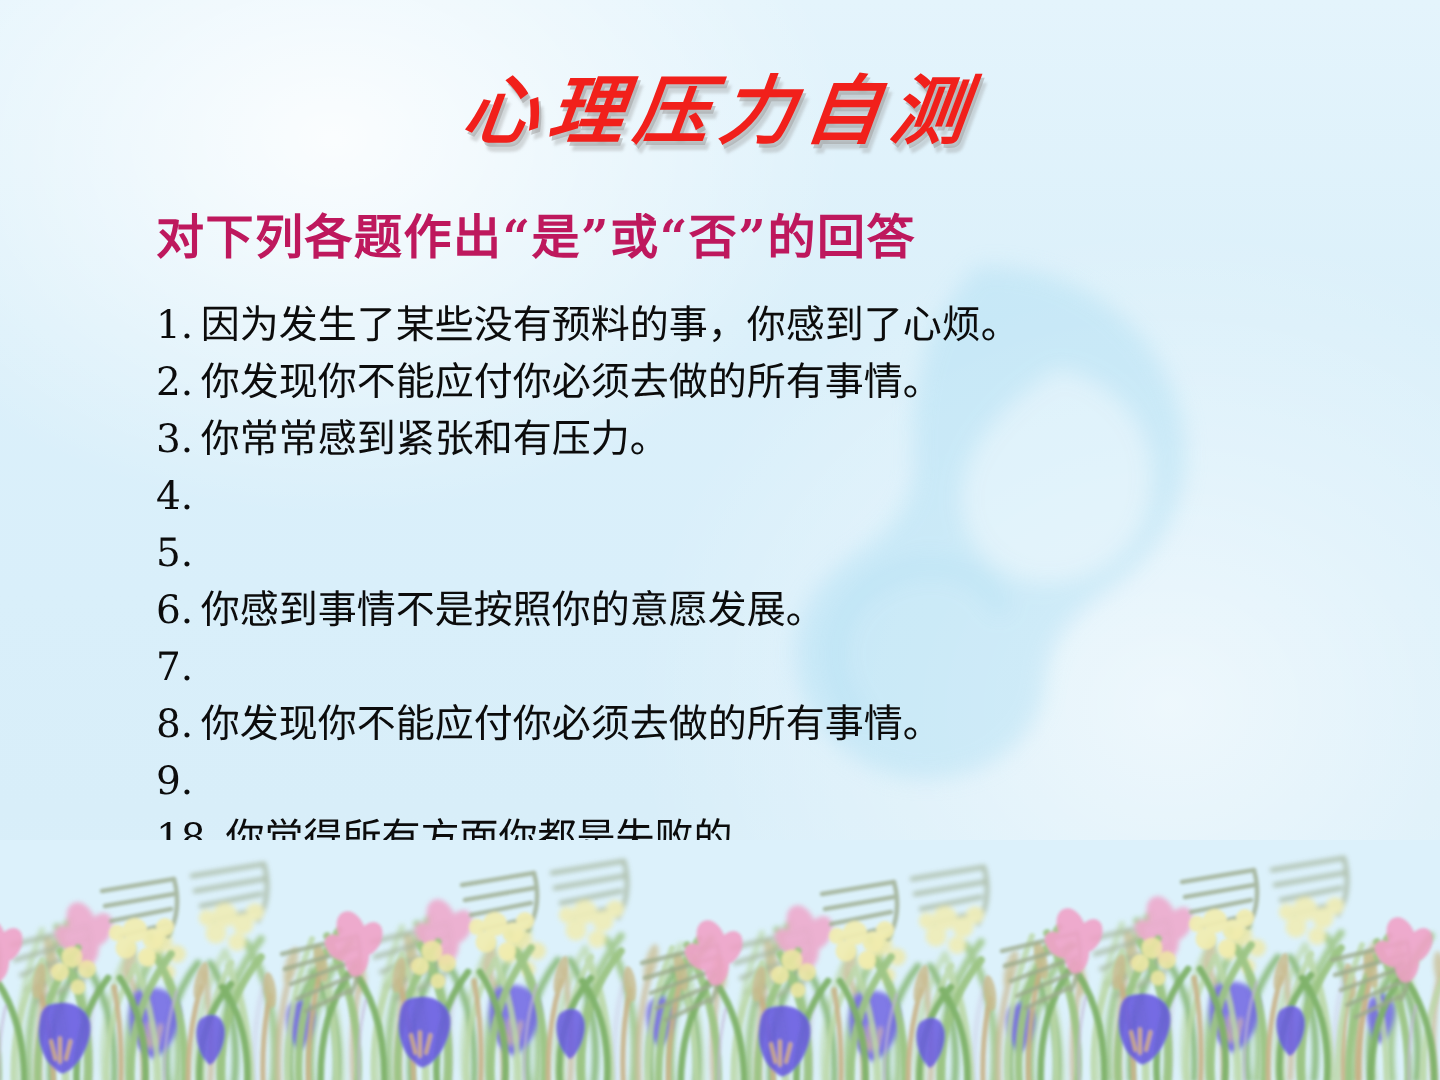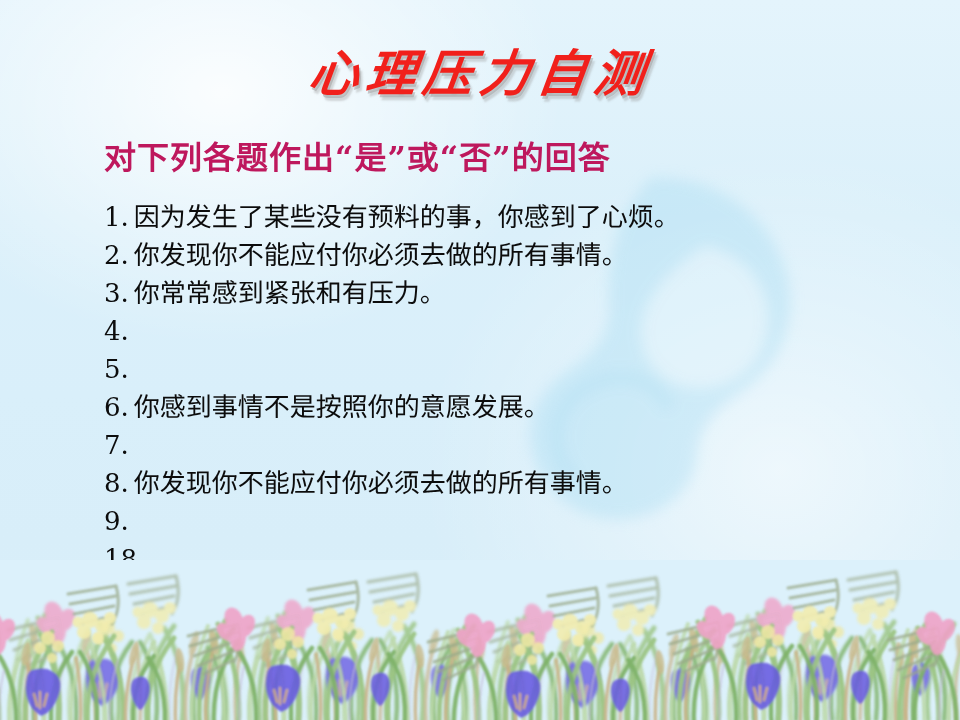--- a/index.html
+++ b/index.html
@@ -204,20 +204,21 @@
     </li>
     <li class="qitem">
       <span class="qnum">8.</span>
       <span class="qtext">你发现你不能应付你必须去做的所有事情。</span>
     </li>
     <li class="qitem">
       <span class="qnum">9.</span>
     </li>
     <li class="qitem">
       <span class="qnum">18.</span>
+      <span class="qtext">你觉得所有方面你都是失败的。</span>
     </li>
   </ul>
 
   <div class="meadow">
     <svg viewBox="0 0 960 160" xmlns="http://www.w3.org/2000/svg" aria-hidden="true">
       <defs>
         <filter id="soft">
             <feGaussianBlur stdDeviation="1.15"></feGaussianBlur>
           </filter>
         <filter id="softer">

